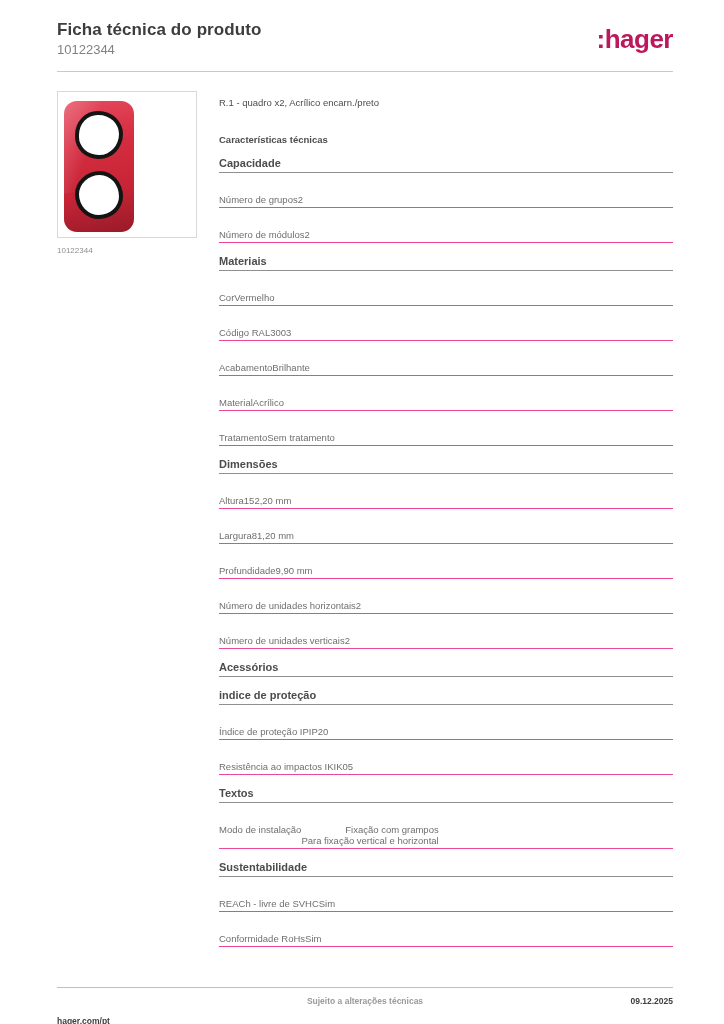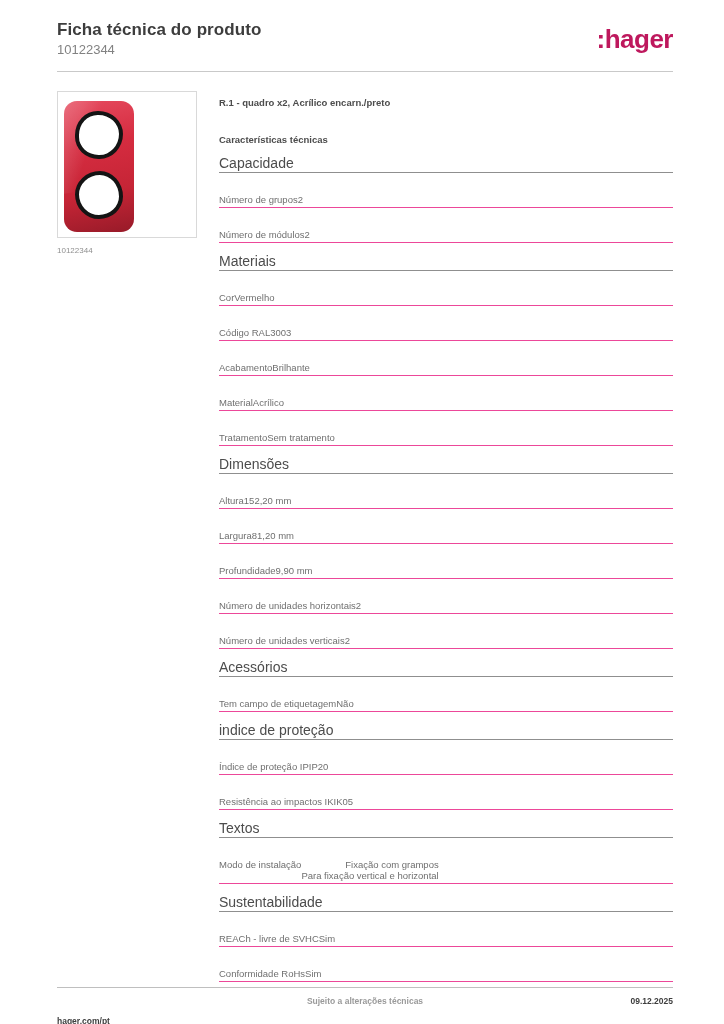--- a/index.html
+++ b/index.html
@@ -38,26 +38,26 @@
     position: absolute; left: 11px; width: 48px; height: 48px;
     background: #ffffff; border: 4px solid #141414;
     border-radius: 48% 52% 50% 50% / 51% 49% 53% 47%;
   }
   .hole.top { top: 10px; }
   .hole.bottom { top: 70px; border-radius: 52% 48% 50% 50% / 49% 53% 47% 51%; }
   .figure-caption { position: absolute; left: 57px; top: 246px; font-size: 8px; color: #8f8f8f; }
 
   
   .details { position: absolute; left: 219px; top: 97px; width: 454px; }
-  .product-name { font-size: 9.5px; font-weight: bold; color: #4c4c4c; }
+  .product-name { font-size: 9.5px; font-weight: normal; color: #4c4c4c; }
   .characteristics-title { font-size: 9.5px; font-weight: bold; color: #4c4c4c; margin-top: 26px; }
   .sections { margin-top: 11px; }
   .section { margin-top: 13px; }
   .section-title {
-    font-size: 14px; font-weight: normal; color: #4c4c4c;
+    font-size: 11px; font-weight: bold; color: #4c4c4c;
     line-height: 10px; padding-bottom: 4px; border-bottom: 1px solid #8f8f8f;
   }
   .row {
     display: flex; align-items: flex-start;
     font-size: 9.5px; color: #6f6f6f;
     line-height: 10.5px; padding: 2px 0 1.5px 0;
     border-bottom: 1px solid #ec4899;
     margin-top: 20px;
   }
   .row .label { text-align: left; }
@@ -146,24 +146,20 @@
             <div class="label">Número de unidades horizontais</div>
             <div class="value">2</div>
           </div>
           <div class="row">
             <div class="label">Número de unidades verticais</div>
             <div class="value">2</div>
           </div>
         </div>
         <div class="section">
           <div class="section-title">Acessórios</div>
-          <div class="row">
-            <div class="label">Tem campo de etiquetagem</div>
-            <div class="value">Não</div>
-          </div>
         </div>
         <div class="section">
           <div class="section-title">indice de proteção</div>
           <div class="row">
             <div class="label">Índice de proteção IP</div>
             <div class="value">IP20</div>
           </div>
           <div class="row">
             <div class="label">Resistência ao impactos IK</div>
             <div class="value">IK05</div>

